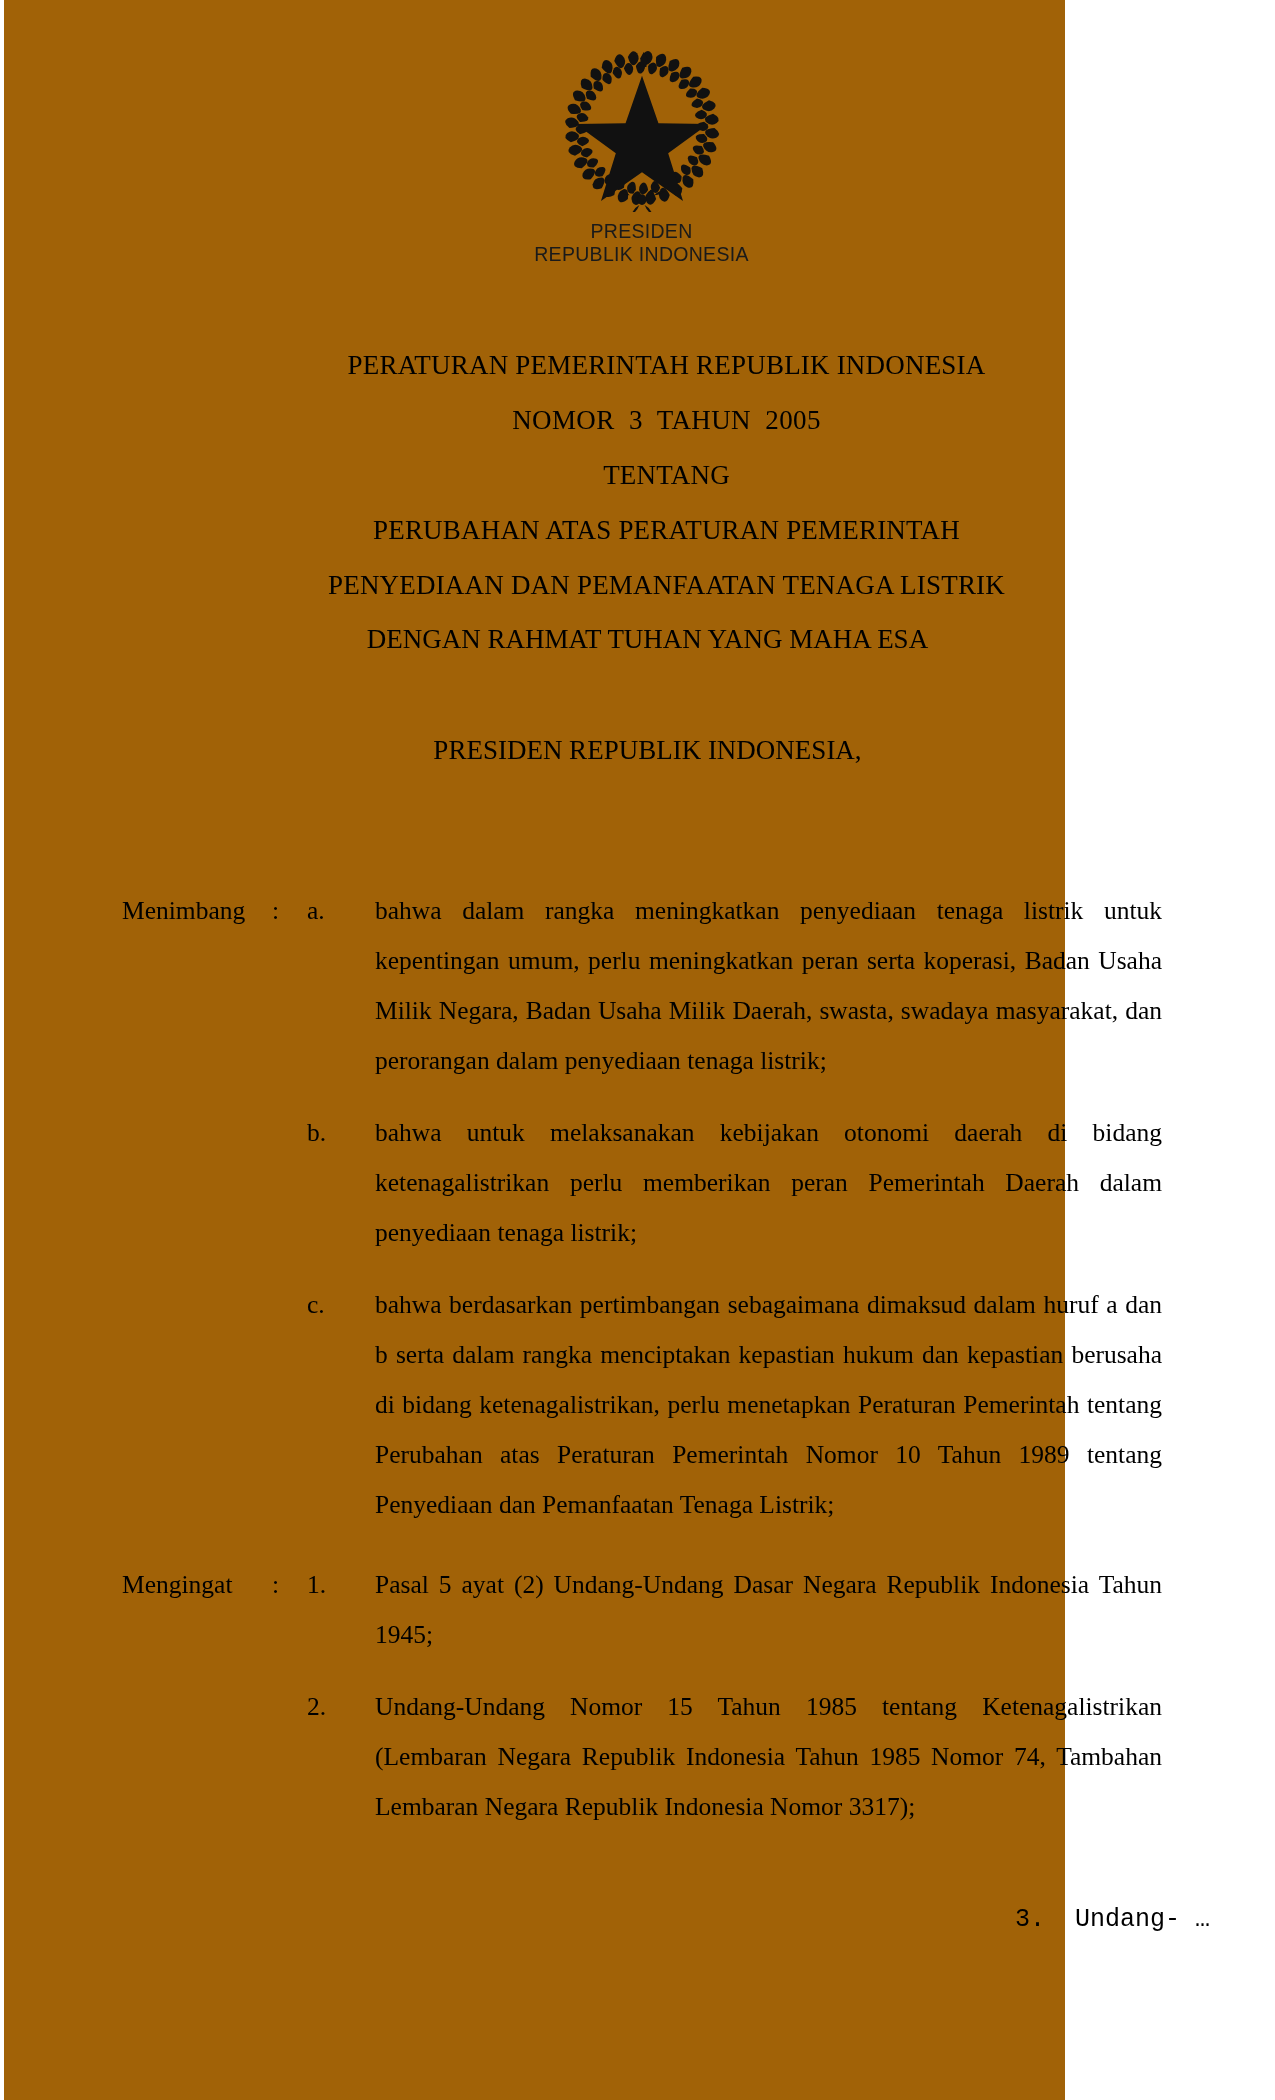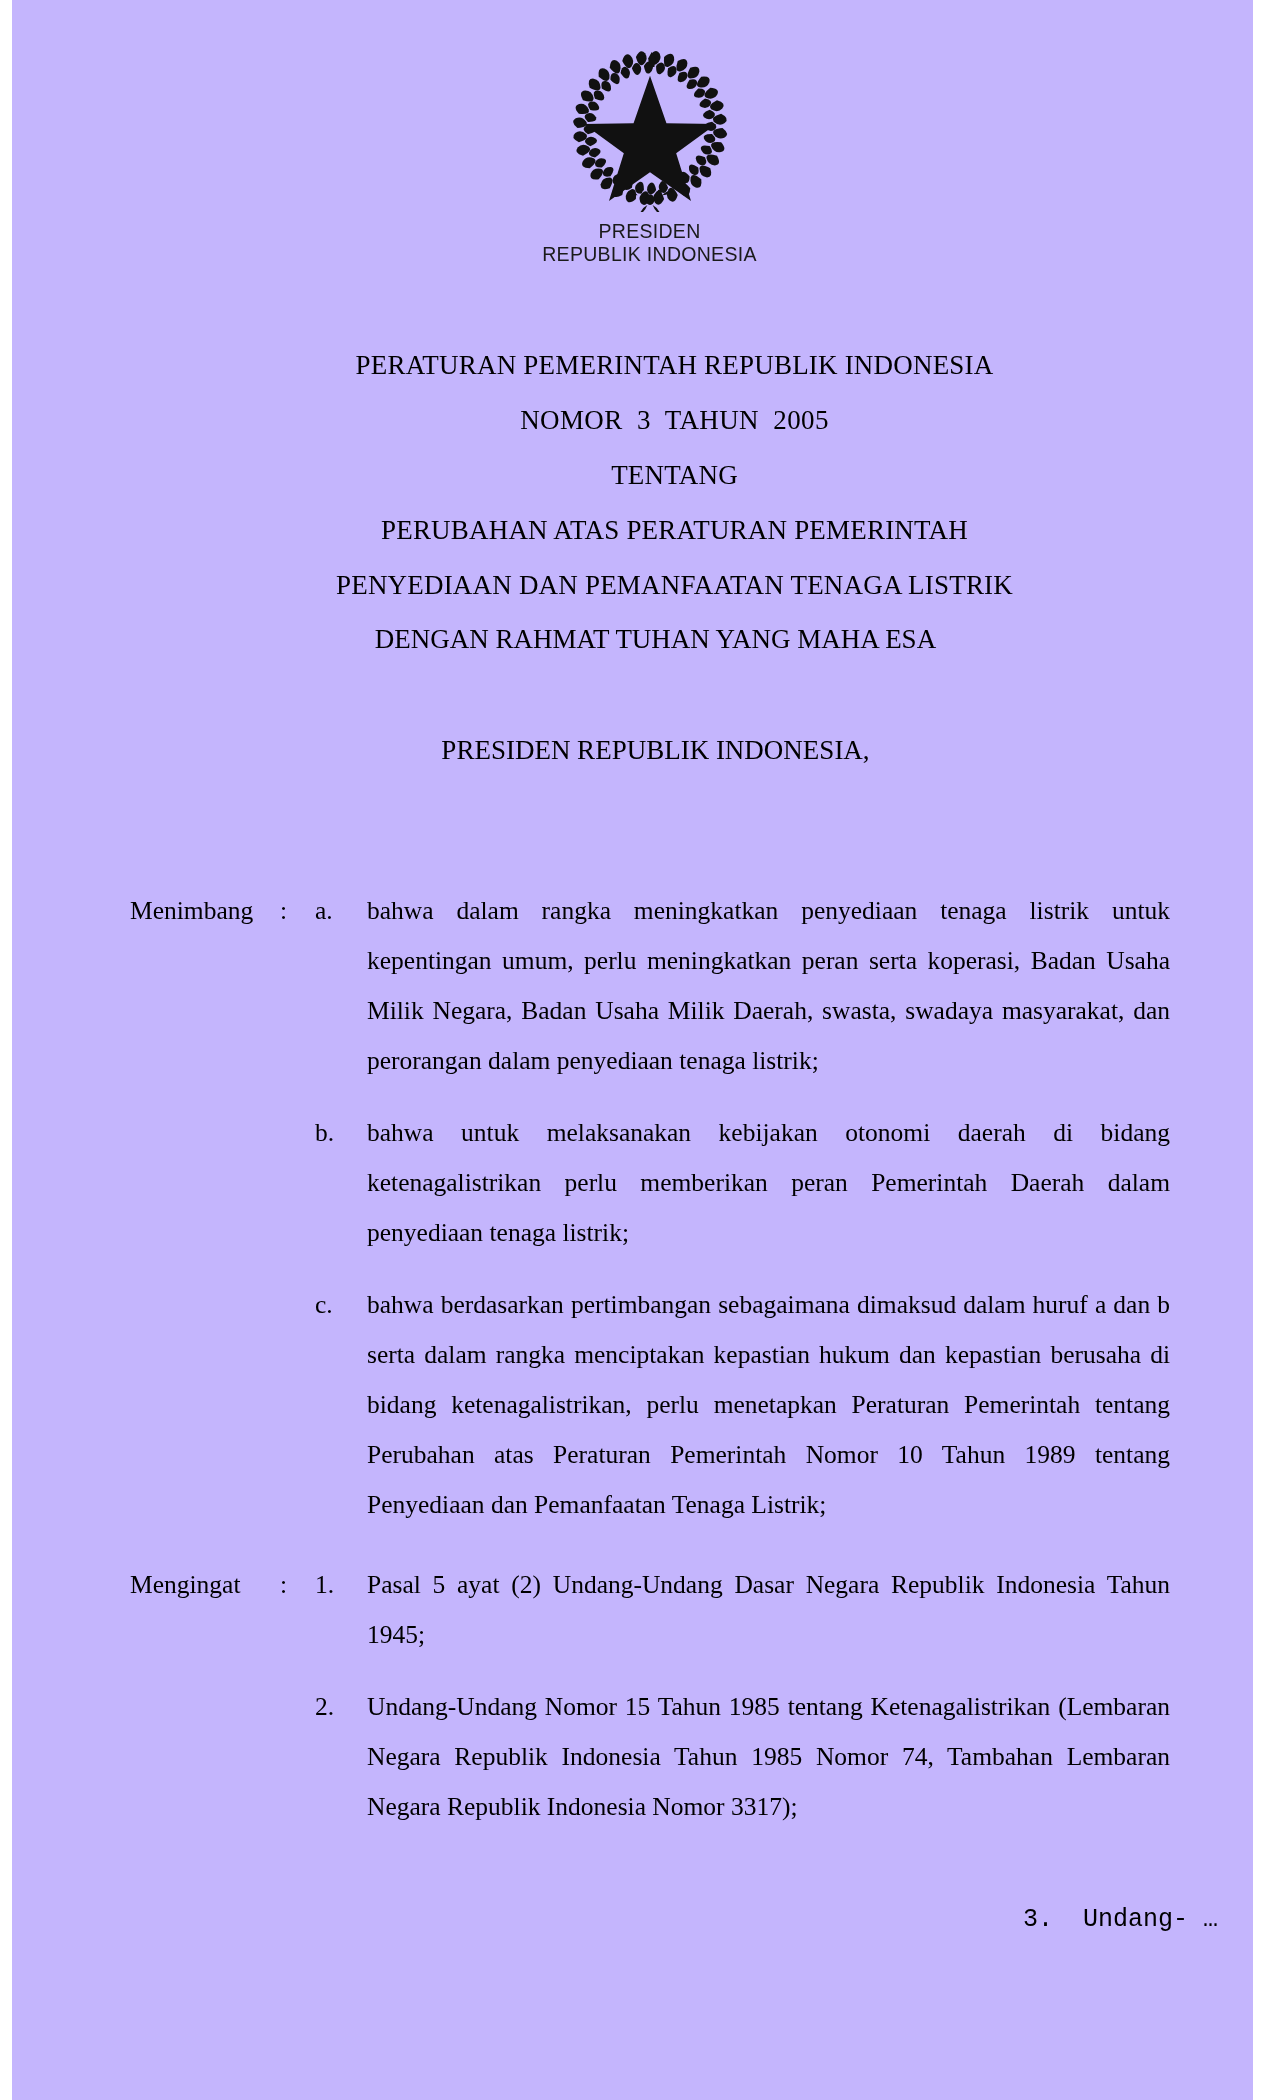--- a/index.html
+++ b/index.html
@@ -13,25 +13,25 @@
     height: 2100px;
     position: relative;
     overflow: hidden;
     font-family: "Liberation Serif", "DejaVu Serif", serif;
     color: #000000;
     -webkit-font-smoothing: antialiased;
   }
 
   .page {
     position: absolute;
-    left: 12px;
+    left: 4px;
     top: 0;
-    width: 1241px;
+    width: 1061px;
     height: 2100px;
-    background: #c4b5fd;
+    background: #a16207;
   }
 
   
   .emblem-block {
     position: absolute;
     left: 0;
     top: 44px;
     width: 1275px;
     text-align: center;
   }
@@ -124,21 +124,21 @@
     font-size: 25.5px;
     line-height: 50px;
   }
   .clause-text {
     font-size: 25.5px;
     line-height: 50px;
     text-align: justify;
     text-justify: inter-word;
     hyphens: none;
   }
-  .clause-text.last-justify { text-align-last: left; }
+  .clause-text.last-justify { text-align-last: left; margin-left: 16px; }
 
   .group-gap { height: 30px; }
 
   
   .footer-line {
     position: absolute;
     left: 0;
     top: 1898px;
     width: 1158px;
     text-align: right;

